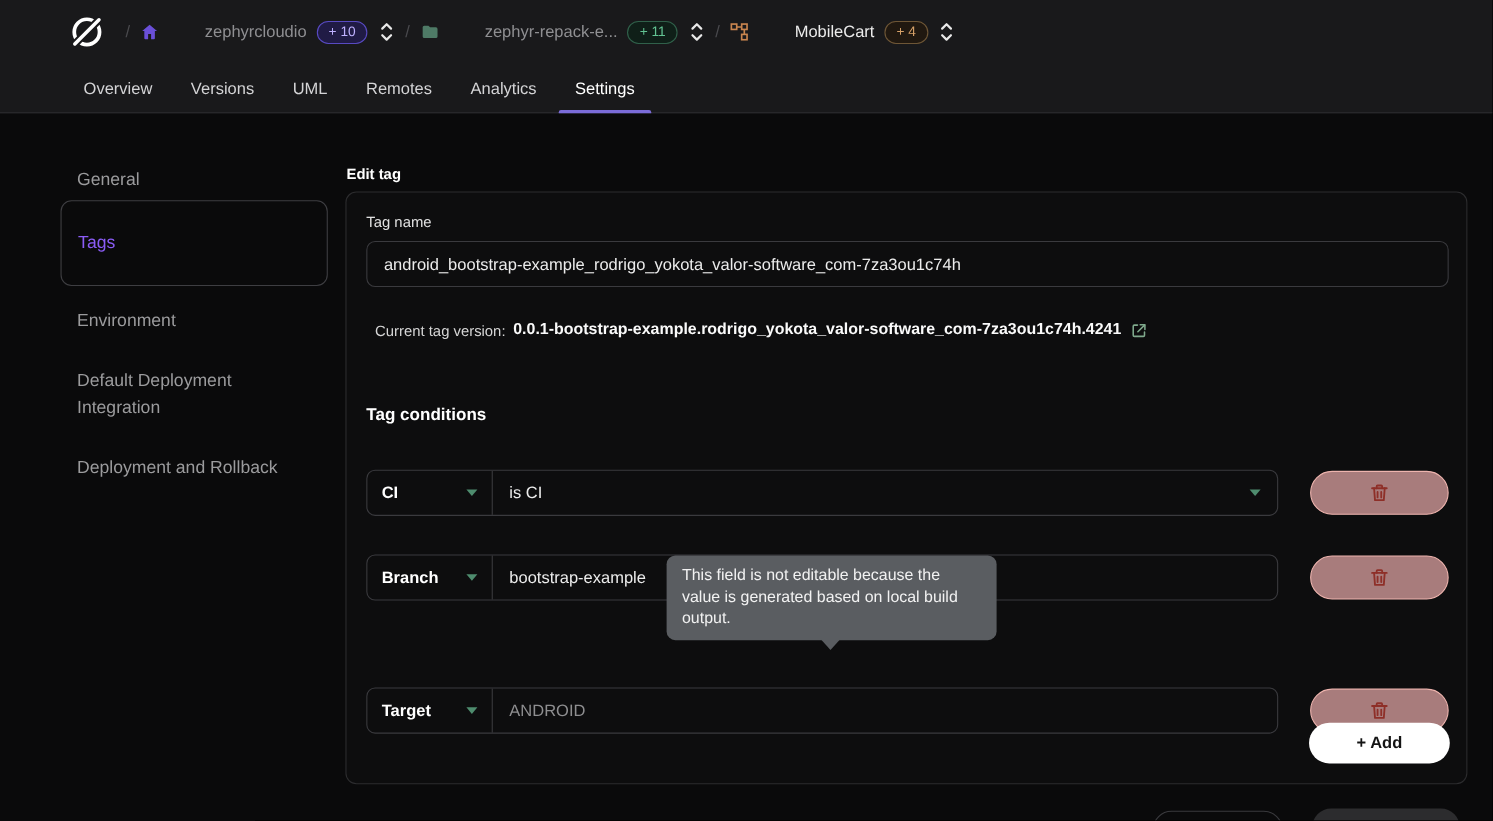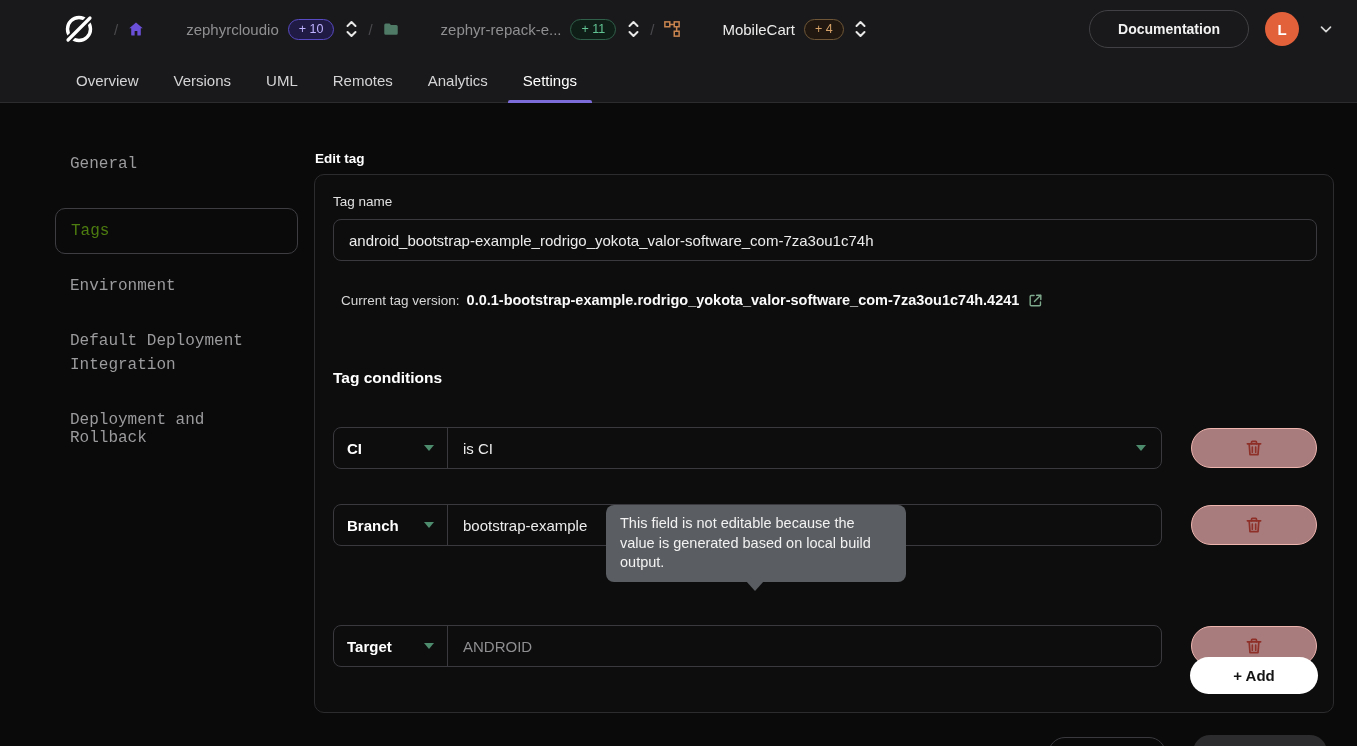--- a/index.html
+++ b/index.html
@@ -26,22 +26,22 @@
   .user-caret { width:22px; height:22px; display:flex; align-items:center; justify-content:center; cursor:pointer; }
 
   .nav-row { position:absolute; left:76px; top:58px; height:45px; display:flex; gap:5px; }
   .tab { display:flex; align-items:center; padding:0 15px; margin-left:0; font-size:15px; color:#d4d4d6; cursor:pointer; position:relative; }
   .tab:first-child { margin-left:-15px; }
   .tab.active { color:#ffffff; }
   .tab.active::after { content:""; position:absolute; left:0; right:0; bottom:0; height:3px; background:#7b6cd9; border-radius:2px 2px 0 0; }
 
   
   .sidebar { position:absolute; left:55px; top:146px; width:243px; font-size:16px; color:#9b9b9d; }
-  .side-item { padding:9px 15px; cursor:pointer;font-family:Liberation Mono, monospace; }
-  .side-item.active { border:1px solid #3e3e42; border-radius:10px; padding:13px 15px; color:#4d7c0f; margin:26px 0 14px; }
+  .side-item { padding:9px 15px; cursor:pointer; }
+  .side-item.active { border:1px solid #3e3e42; border-radius:10px; padding:29px 15px; color:#8b5cf6; margin:0 0 14px; }
   .side-item.two-line { line-height:24px; margin-top:16px; }
   .side-item.last { margin-top:16px; }
 
   
   .page-title { position:absolute; left:315px; top:151px; font-size:13.5px; font-weight:700; color:#ffffff;text-align:center; }
   .card { position:absolute; left:314px; top:174px; width:1020px; height:539px; border:1px solid #2c2c2e; border-radius:10px; background:#0d0d0e; }
   .field-label { position:absolute; left:18px; top:19px; font-size:13.5px; color:#e0e0e0; }
   .tag-input { position:absolute; left:18px; top:44px; width:984px; height:42px; border:1px solid #3a3a3e; border-radius:8px; background:transparent; color:#ececec; font-size:15px; padding:0 15px; font-family:"Liberation Sans", sans-serif; outline:none; }
   .version-row { position:absolute; left:26px; top:116px; display:flex; align-items:center; gap:7px; }
   .version-label { font-size:13.5px; color:#d6d6d6; }
@@ -121,29 +121,20 @@
         </span>
         <span class="crumb-label current">MobileCart</span>
         <span class="badge orange">+ 4</span>
         <span class="switcher">
           <svg width="13" height="22" viewBox="0 0 13 22">
               <path d="M2.5 8 6.5 4l4 4" stroke="#e8e8e8" stroke-width="2" fill="none" stroke-linecap="round" stroke-linejoin="round"></path>
               <path d="M2.5 14l4 4 4-4" stroke="#e8e8e8" stroke-width="2" fill="none" stroke-linecap="round" stroke-linejoin="round"></path>
             </svg>
         </span>
       </div>
-      <div class="right-group">
-        <button class="doc-btn">Documentation</button>
-        <div class="avatar">L</div>
-        <span class="user-caret">
-          <svg width="18" height="18" viewBox="0 0 24 24">
-              <path d="M6 9.5l6 6 6-6" stroke="#d6d6d6" stroke-width="2.2" fill="none" stroke-linecap="round" stroke-linejoin="round"></path>
-            </svg>
-        </span>
-      </div>
     </div>
     <div class="nav-row">
       <div class="tab">Overview</div>
       <div class="tab">Versions</div>
       <div class="tab">UML</div>
       <div class="tab">Remotes</div>
       <div class="tab">Analytics</div>
       <div class="tab active">Settings</div>
     </div>
   </div>

